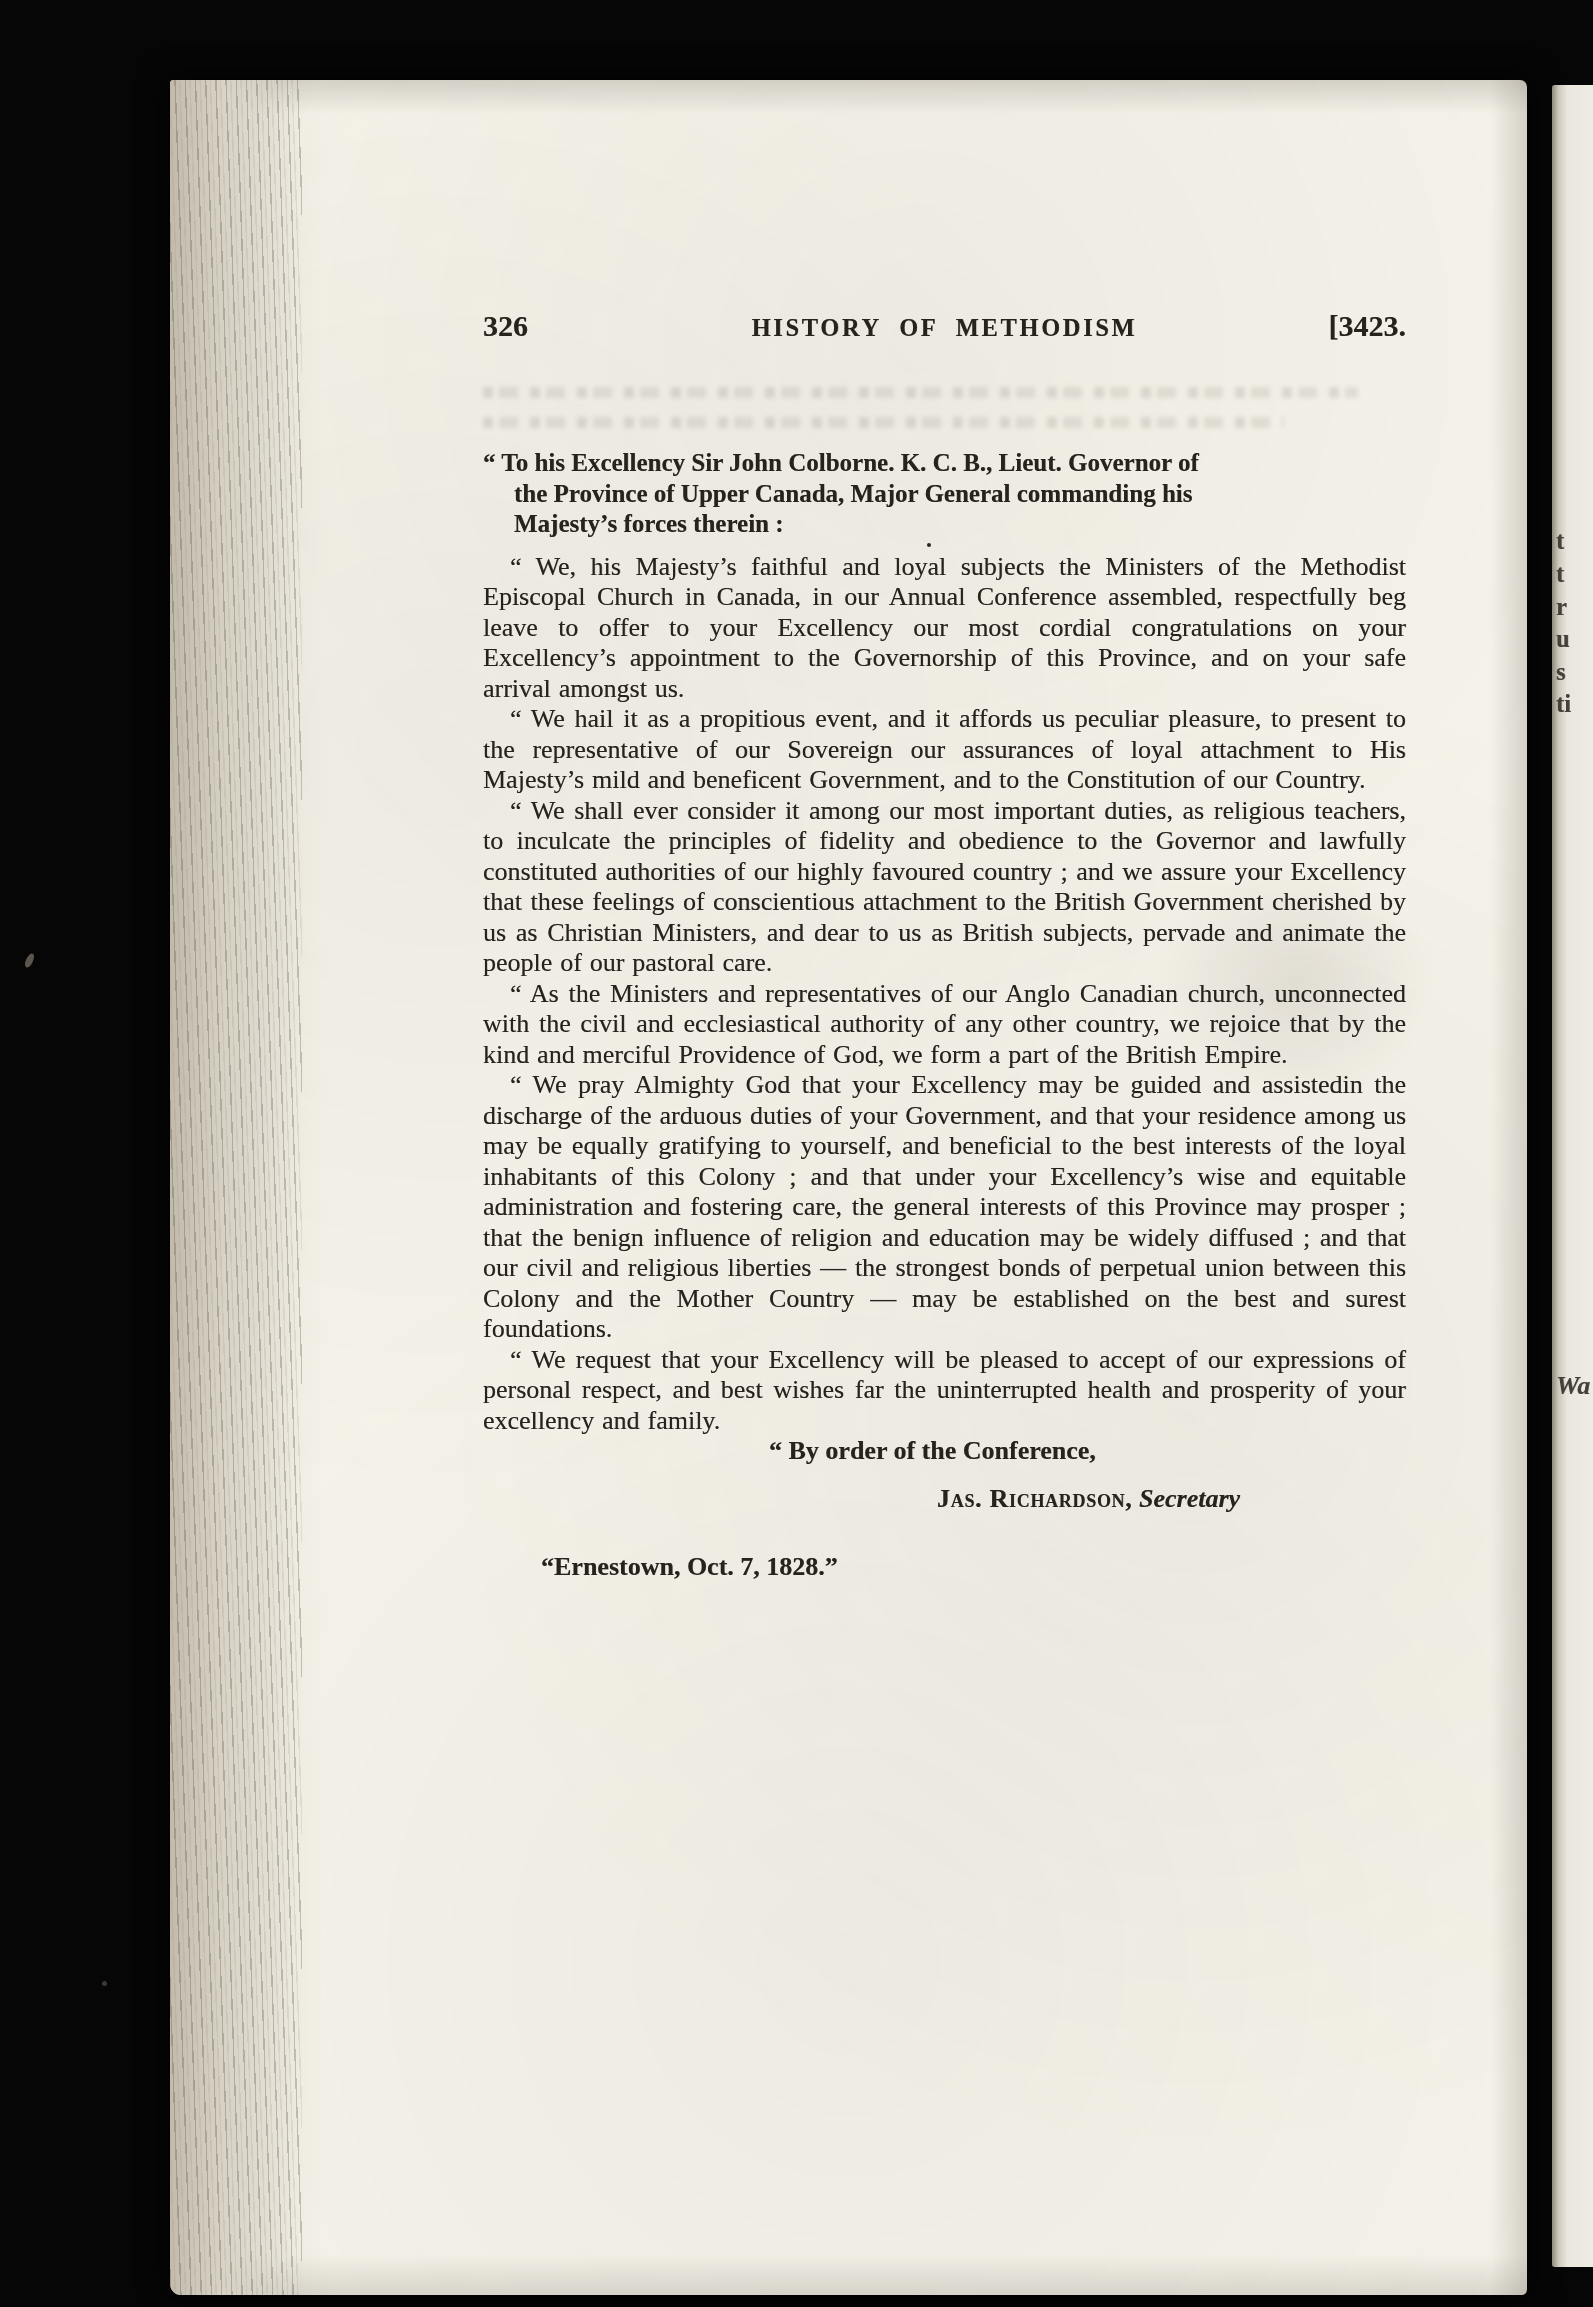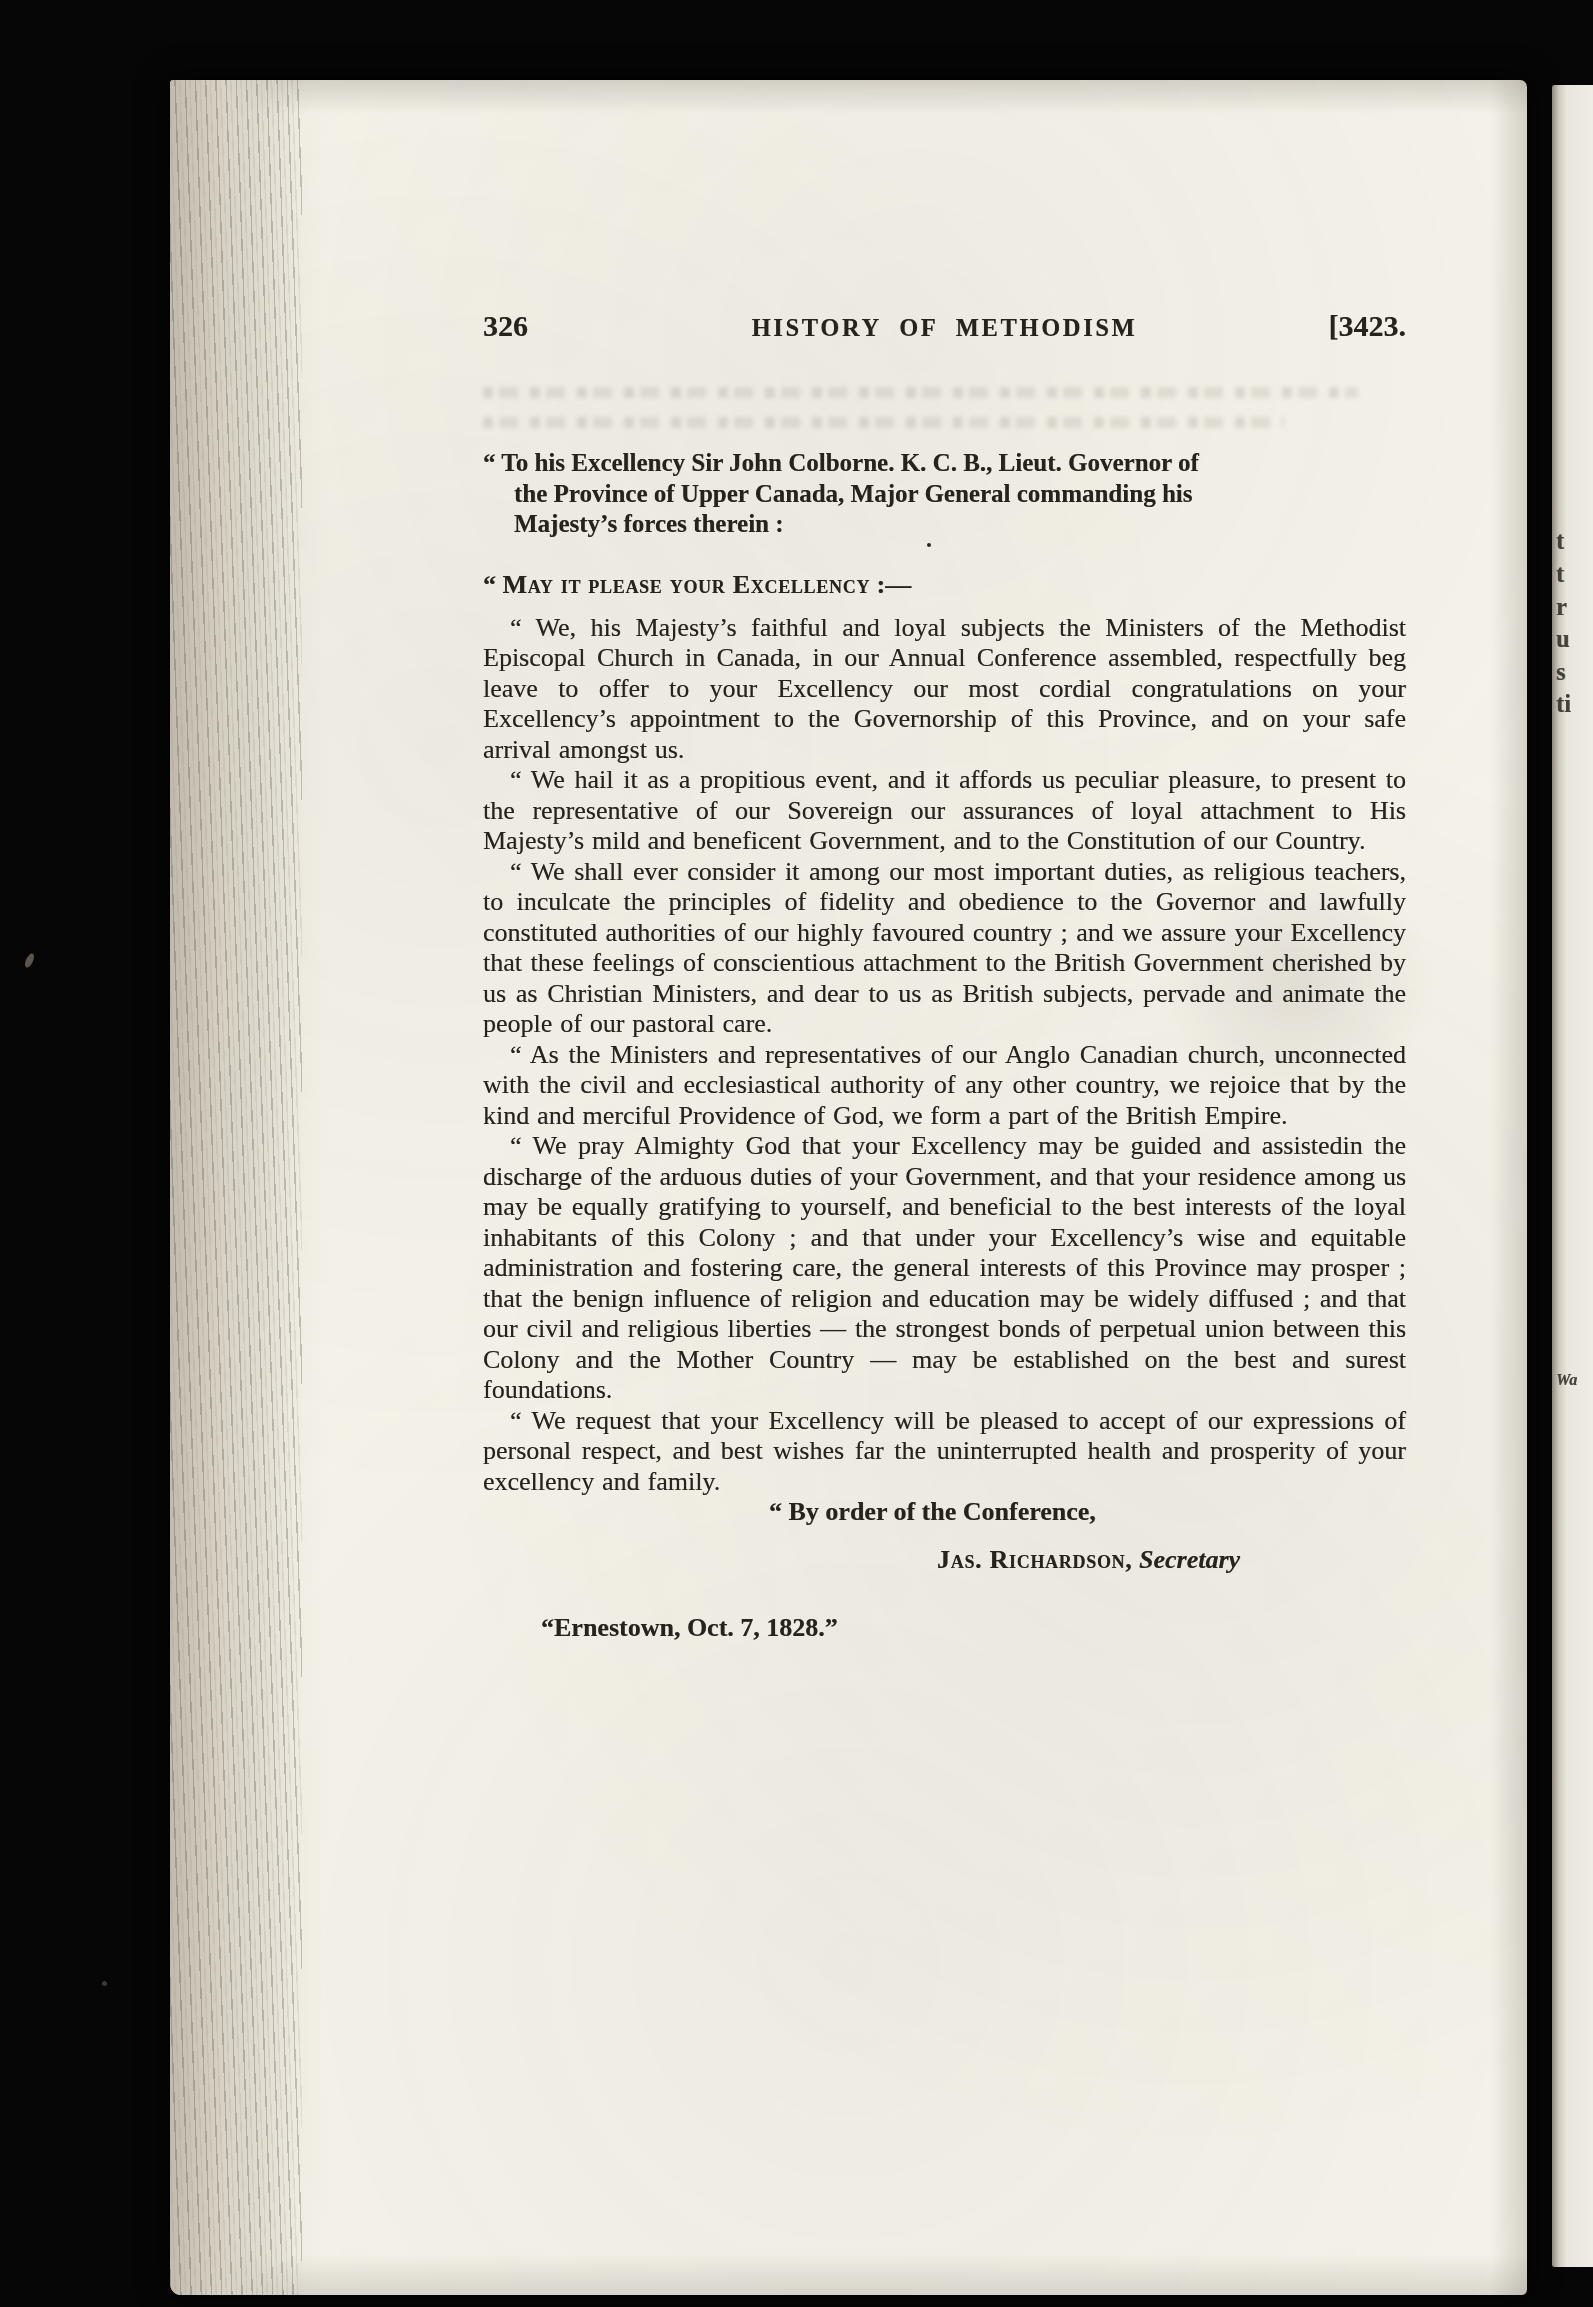--- a/index.html
+++ b/index.html
@@ -105,21 +105,21 @@
     position: absolute; left: 1552px; top: 85px; width: 41px; height: 2182px;
     background: linear-gradient(90deg, #8f897c 0px, #cfcabf 6.8px, #e9e6dd 15px, #efece4 100%);
     border-radius: 2.7px 0 0 2.7px;
     overflow: hidden;
   }
   .frag {
     position: absolute; left: 4.1px;
     font-weight: 700; font-size: 24.4px; color: #45403a;
     text-shadow: 0.3px 0.3px 0.4px rgba(50,45,38,.5);
   }
-  .frag-wa { font-style: italic; font-size: 16px; text-align: center; }
+  .frag-wa { font-style: italic; font-size: 26px; text-align: center; }
 
   
   .speck1 {
     position: absolute; left: 26px; top: 953px; width: 6.8px; height: 15px;
     background: #6b655a; border-radius: 50%; transform: rotate(25deg); opacity: .85;
   }
   .speck2 {
     position: absolute; left: 102px; top: 1981px; width: 5.4px; height: 5.4px;
     background: #4a463e; border-radius: 50%; opacity: .8;
   }
@@ -145,21 +145,20 @@
       </div>
 
       <p class="address">
         <span class="aline">“ To his Excellency Sir John Colborne. K. C. B., Lieut. Governor of</span>
         <span class="aline indent">the Province of Upper Canada, Major General commanding his</span>
         <span class="aline indent">Majesty’s forces therein :</span>
       </p>
 
       <div class="stray-dot"></div>
 
-      <p class="opening"><span>“ </span><span class="sc">May it please your Excellency</span><span> :—</span></p>
 
       <p class="para first">“ We, his Majesty’s faithful and loyal subjects the Ministers of the Methodist Episcopal Church in Canada, in our Annual Conference assembled, respectfully beg leave to offer to your Excellency our most cordial congratulations on your Excellency’s appointment to the Governorship of this Province, and on your safe arrival amongst us.</p>
       <p class="para">“ We hail it as a propitious event, and it affords us peculiar pleasure, to present to the representative of our Sovereign our assurances of loyal attachment to His Majesty’s mild and beneficent Government, and to the Constitution of our Country.</p>
       <p class="para">“ We shall ever consider it among our most important duties, as religious teachers, to inculcate the principles of fidelity and obedience to the Governor and lawfully constituted authorities of our highly favoured country ; and we assure your Excellency that these feelings of conscientious attachment to the British Government cherished by us as Christian Ministers, and dear to us as British subjects, pervade and animate the people of our pastoral care.</p>
       <p class="para">“ As the Ministers and representatives of our Anglo Canadian church, unconnected with the civil and ecclesiastical authority of any other country, we rejoice that by the kind and merciful Providence of God, we form a part of the British Empire.</p>
       <p class="para">“ We pray Almighty God that your Excellency may be guided and assistedin the discharge of the arduous duties of your Government, and that your residence among us may be equally gratifying to yourself, and beneficial to the best interests of the loyal inhabitants of this Colony ; and that under your Excellency’s wise and equitable administration and fostering care, the general interests of this Province may prosper ; that the benign influence of religion and education may be widely diffused ; and that our civil and religious liberties — the strongest bonds of perpetual union between this Colony and the Mother Country — may be established on the best and surest foundations.</p>
       <p class="para">“ We request that your Excellency will be pleased to accept of our expressions of personal respect, and best wishes far the uninterrupted health and prosperity of your excellency and family.</p>
 
       <p class="closing">“ By order of the Conference,</p>
 

